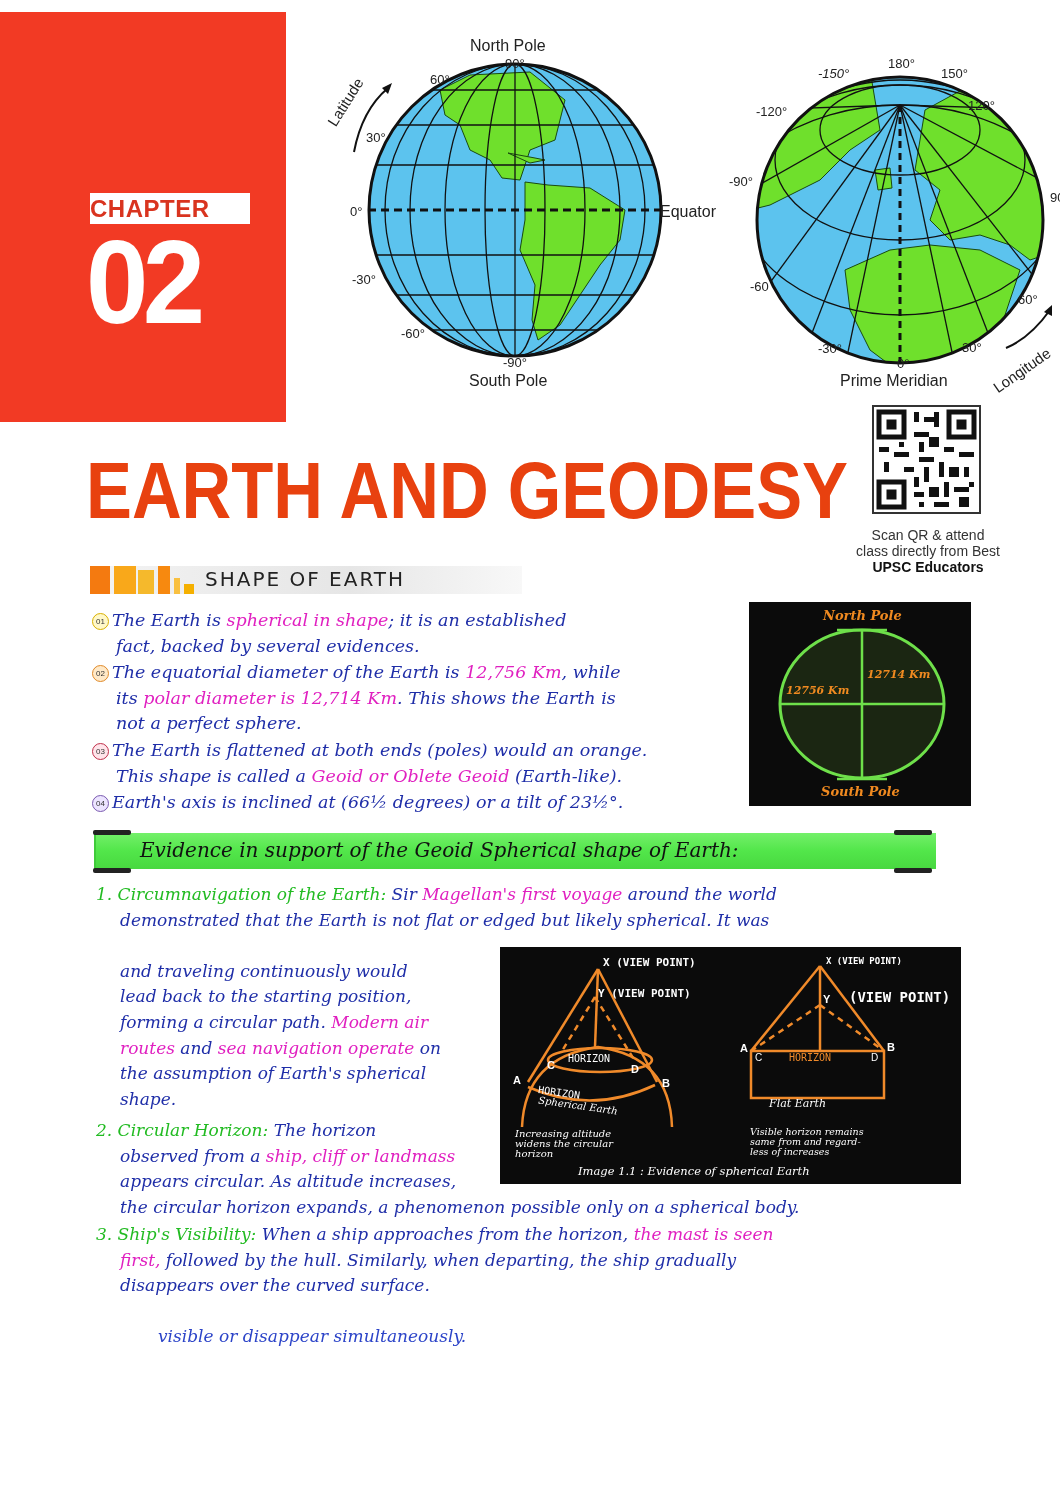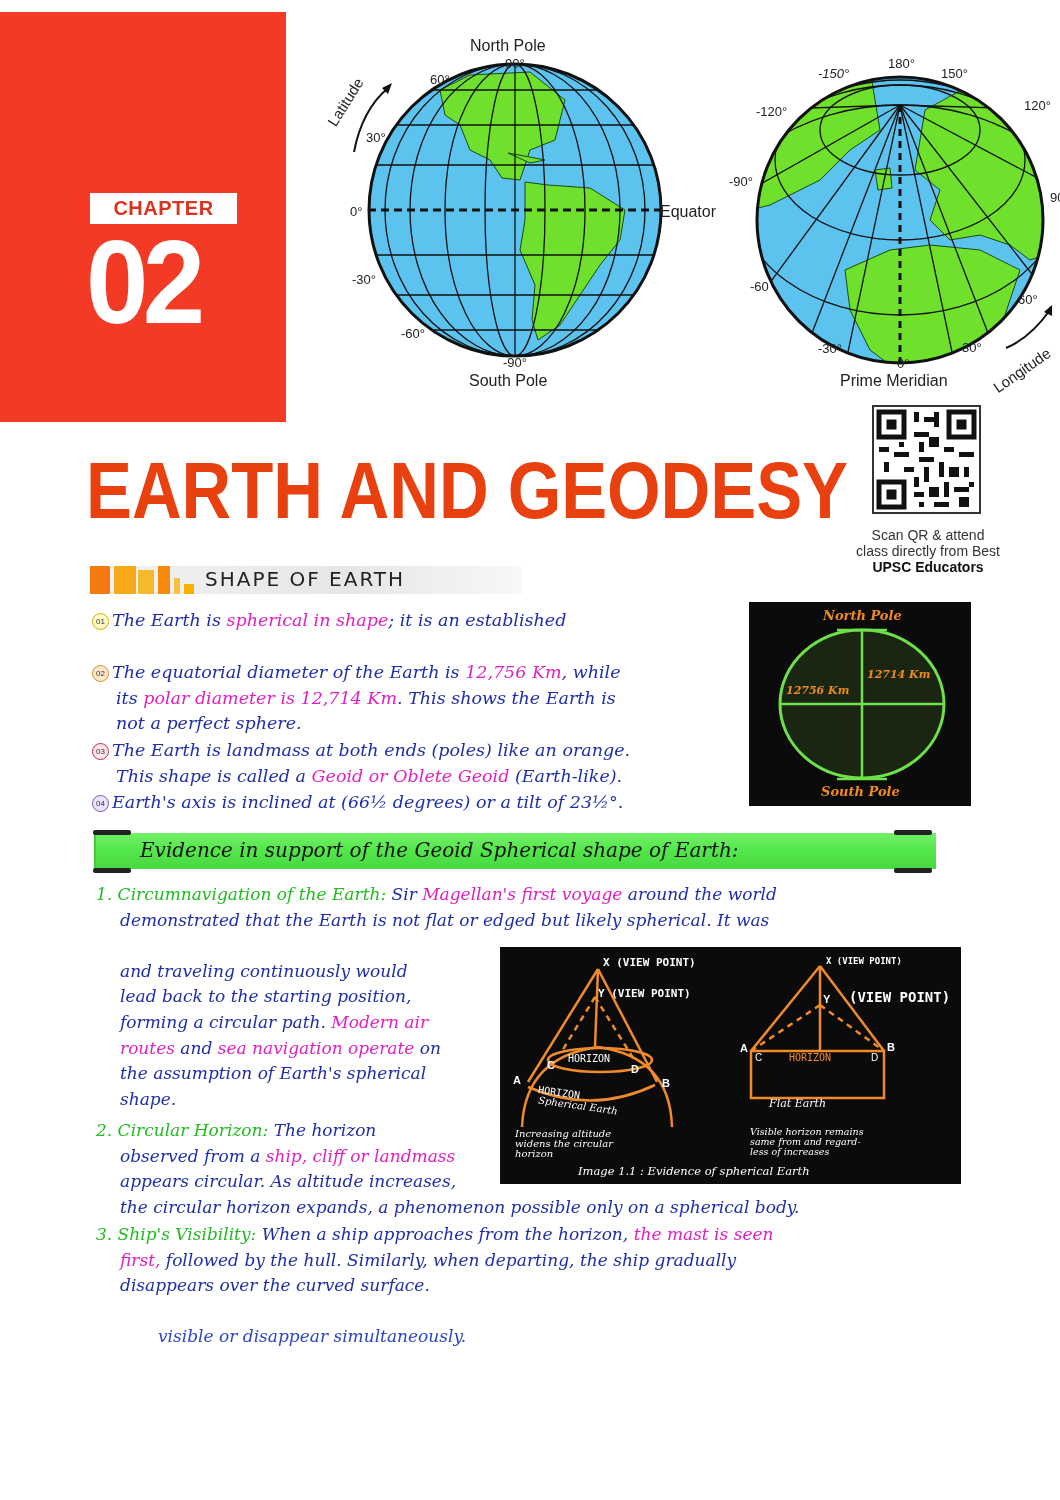--- a/index.html
+++ b/index.html
@@ -1,21 +1,21 @@
 <!DOCTYPE html>
 <html><head>
 <meta charset="utf-8">
 <style>
   html, body { margin:0; padding:0; }
   body { width:1060px; height:1500px; background:#ffffff; position:relative; overflow:hidden;
          font-family:"Liberation Sans", sans-serif; }
   .abs { position:absolute; }
   .chapter-block { left:0; top:12px; width:286px; height:410px; background:#f23a24; }
-  .chapter-label { left:90px; top:193px; width:147px; height:31px; background:#fff; color:#d9341f;
-      font-family:"Liberation Sans", sans-serif; font-weight:bold; font-size:20px; text-align:center; line-height:31px; letter-spacing:0.5px;}
+  .chapter-label { left:90px; top:193px; width:160px; height:31px; background:#fff; color:#d9341f;
+      font-family:"Liberation Sans", sans-serif; font-weight:bold; font-size:24px; text-align:left; line-height:31px; letter-spacing:0.5px;}
   .chapter-num { left:86px; top:222px; color:#fff; font-family:"Liberation Sans", sans-serif; font-weight:bold;
       font-size:118px; line-height:120px; letter-spacing:-6px; transform:scaleX(0.95); transform-origin:left;}
   .globe-label { font-family:"Liberation Sans", sans-serif; color:#222; font-size:16px; white-space:nowrap; }
   .deg { font-size:13px; color:#222; font-family:"Liberation Sans", sans-serif; white-space:nowrap;}
   .page-title { left:86px; top:446px; color:#e8410f; font-family:"Liberation Sans", sans-serif; font-weight:bold;
       font-size:80px; line-height:90px; transform:scaleX(0.86); transform-origin:left; letter-spacing:0px; white-space:nowrap;}
   .qr { left:872px; top:405px; width:109px; height:109px; border:2px solid #333; box-sizing:border-box; background:#fff; }
   .qr-caption { left:848px; top:527px; width:160px; text-align:center; font-size:14px; line-height:16px; color:#333;}
   .qr-caption b { color:#111; }
   .hand { font-family:"DejaVu Serif", serif; font-style:italic; }
@@ -116,21 +116,21 @@
         <ellipse cx="150" cy="175" rx="190" ry="140"></ellipse>
     </g>
     <line x1="150" y1="35" x2="150" y2="293" stroke="#111" stroke-width="3" stroke-dasharray="7,5"></line>
     <circle cx="150" cy="150" r="143" fill="none" stroke="#111" stroke-width="3"></circle>
   </svg>
 </div>
 <div class="abs deg" style="left:888px;top:56px;">180°</div>
 <div class="abs deg" style="left:818px;top:66px;font-style:italic;">-150°</div>
 <div class="abs deg" style="left:941px;top:66px;">150°</div>
 <div class="abs deg" style="left:756px;top:104px;">-120°</div>
-<div class="abs deg" style="left:1024px;top:98px;text-align:center;">120°</div>
+<div class="abs deg" style="left:968px;top:98px;text-align:center;">120°</div>
 <div class="abs deg" style="left:729px;top:174px;">-90°</div>
 <div class="abs deg" style="left:1050px;top:190px;">90</div>
 <div class="abs deg" style="left:750px;top:279px;">-60</div>
 <div class="abs deg" style="left:1018px;top:292px;">60°</div>
 <div class="abs deg" style="left:818px;top:341px;">-30°</div>
 <div class="abs deg" style="left:962px;top:340px;">30°</div>
 <div class="abs deg" style="left:897px;top:356px;">0°</div>
 <div class="abs globe-label" style="left:840px;top:372px;">Prime Meridian</div>
 <div class="abs globe-label" style="left:990px;top:382px;font-size:15px;transform:rotate(-35deg);transform-origin:left top;">Longitude</div>
 <svg class="abs" style="left:1000px;top:300px;" width="60" height="60">
@@ -188,28 +188,29 @@
 <div class="abs" style="left:90px;top:566px;width:20px;height:28px;background:#f47a10;"></div>
 <div class="abs" style="left:114px;top:566px;width:22px;height:28px;background:#f9a81a;"></div>
 <div class="abs" style="left:138px;top:570px;width:16px;height:24px;background:#f5b92c;"></div>
 <div class="abs" style="left:158px;top:566px;width:12px;height:28px;background:#f7890f;"></div>
 <div class="abs" style="left:174px;top:578px;width:6px;height:16px;background:#f9c040;"></div>
 <div class="abs" style="left:184px;top:584px;width:10px;height:10px;background:#f5b000;"></div>
 <div class="abs section-title">SHAPE OF EARTH</div>
 
 <div class="abs para text-blue" style="left:92px;top:608px;">
   <span class="bullet-num" style="border:1.5px solid #d9b000;background:#fff8c8;">01</span><span>The Earth is </span><span class="text-pink">spherical in shape</span><span>; it is an established</span><br>
+  <span style="padding-left:24px;">fact, backed by several evidences.</span>
 </div>
 <div class="abs para text-blue" style="left:92px;top:660px;">
   <span class="bullet-num" style="border:1.5px solid #e08a2a;background:#ffe9c8;">02</span><span>The equatorial diameter of the Earth is </span><span class="text-pink">12,756 Km</span><span>, while</span><br>
   <span style="padding-left:24px;">its </span><span class="text-pink">polar diameter is 12,714 Km</span><span>. This shows the Earth is</span><br>
   <span style="padding-left:24px;">not a perfect sphere.</span>
 </div>
 <div class="abs para text-blue" style="left:92px;top:738px;">
-  <span class="bullet-num" style="border:1.5px solid #c0304a;background:#ffe4ea;">03</span><span>The Earth is landmass at both ends (poles) like an orange.</span><br>
+  <span class="bullet-num" style="border:1.5px solid #c0304a;background:#ffe4ea;">03</span><span>The Earth is flattened at both ends (poles) would an orange.</span><br>
   <span style="padding-left:24px;">This shape is called a </span><span class="text-pink">Geoid or Oblete Geoid</span><span> (Earth-like).</span>
 </div>
 <div class="abs para text-blue" style="left:92px;top:790px;">
   <span class="bullet-num" style="border:1.5px solid #7a5ab0;background:#ece4ff;">04</span><span>Earth's axis is inclined at (66½ degrees) or a tilt of 23½°.</span>
 </div>
 
 <div class="abs diagram-dark" style="left:749px;top:602px;width:222px;height:204px;">
   <svg width="222" height="204" viewBox="0 0 222 204">
     <ellipse cx="113" cy="102" rx="82" ry="74" fill="#1b2612" stroke="#6ee04a" stroke-width="3"></ellipse>
     <line x1="31" y1="102" x2="195" y2="102" stroke="#6ee04a" stroke-width="2.5"></line>

